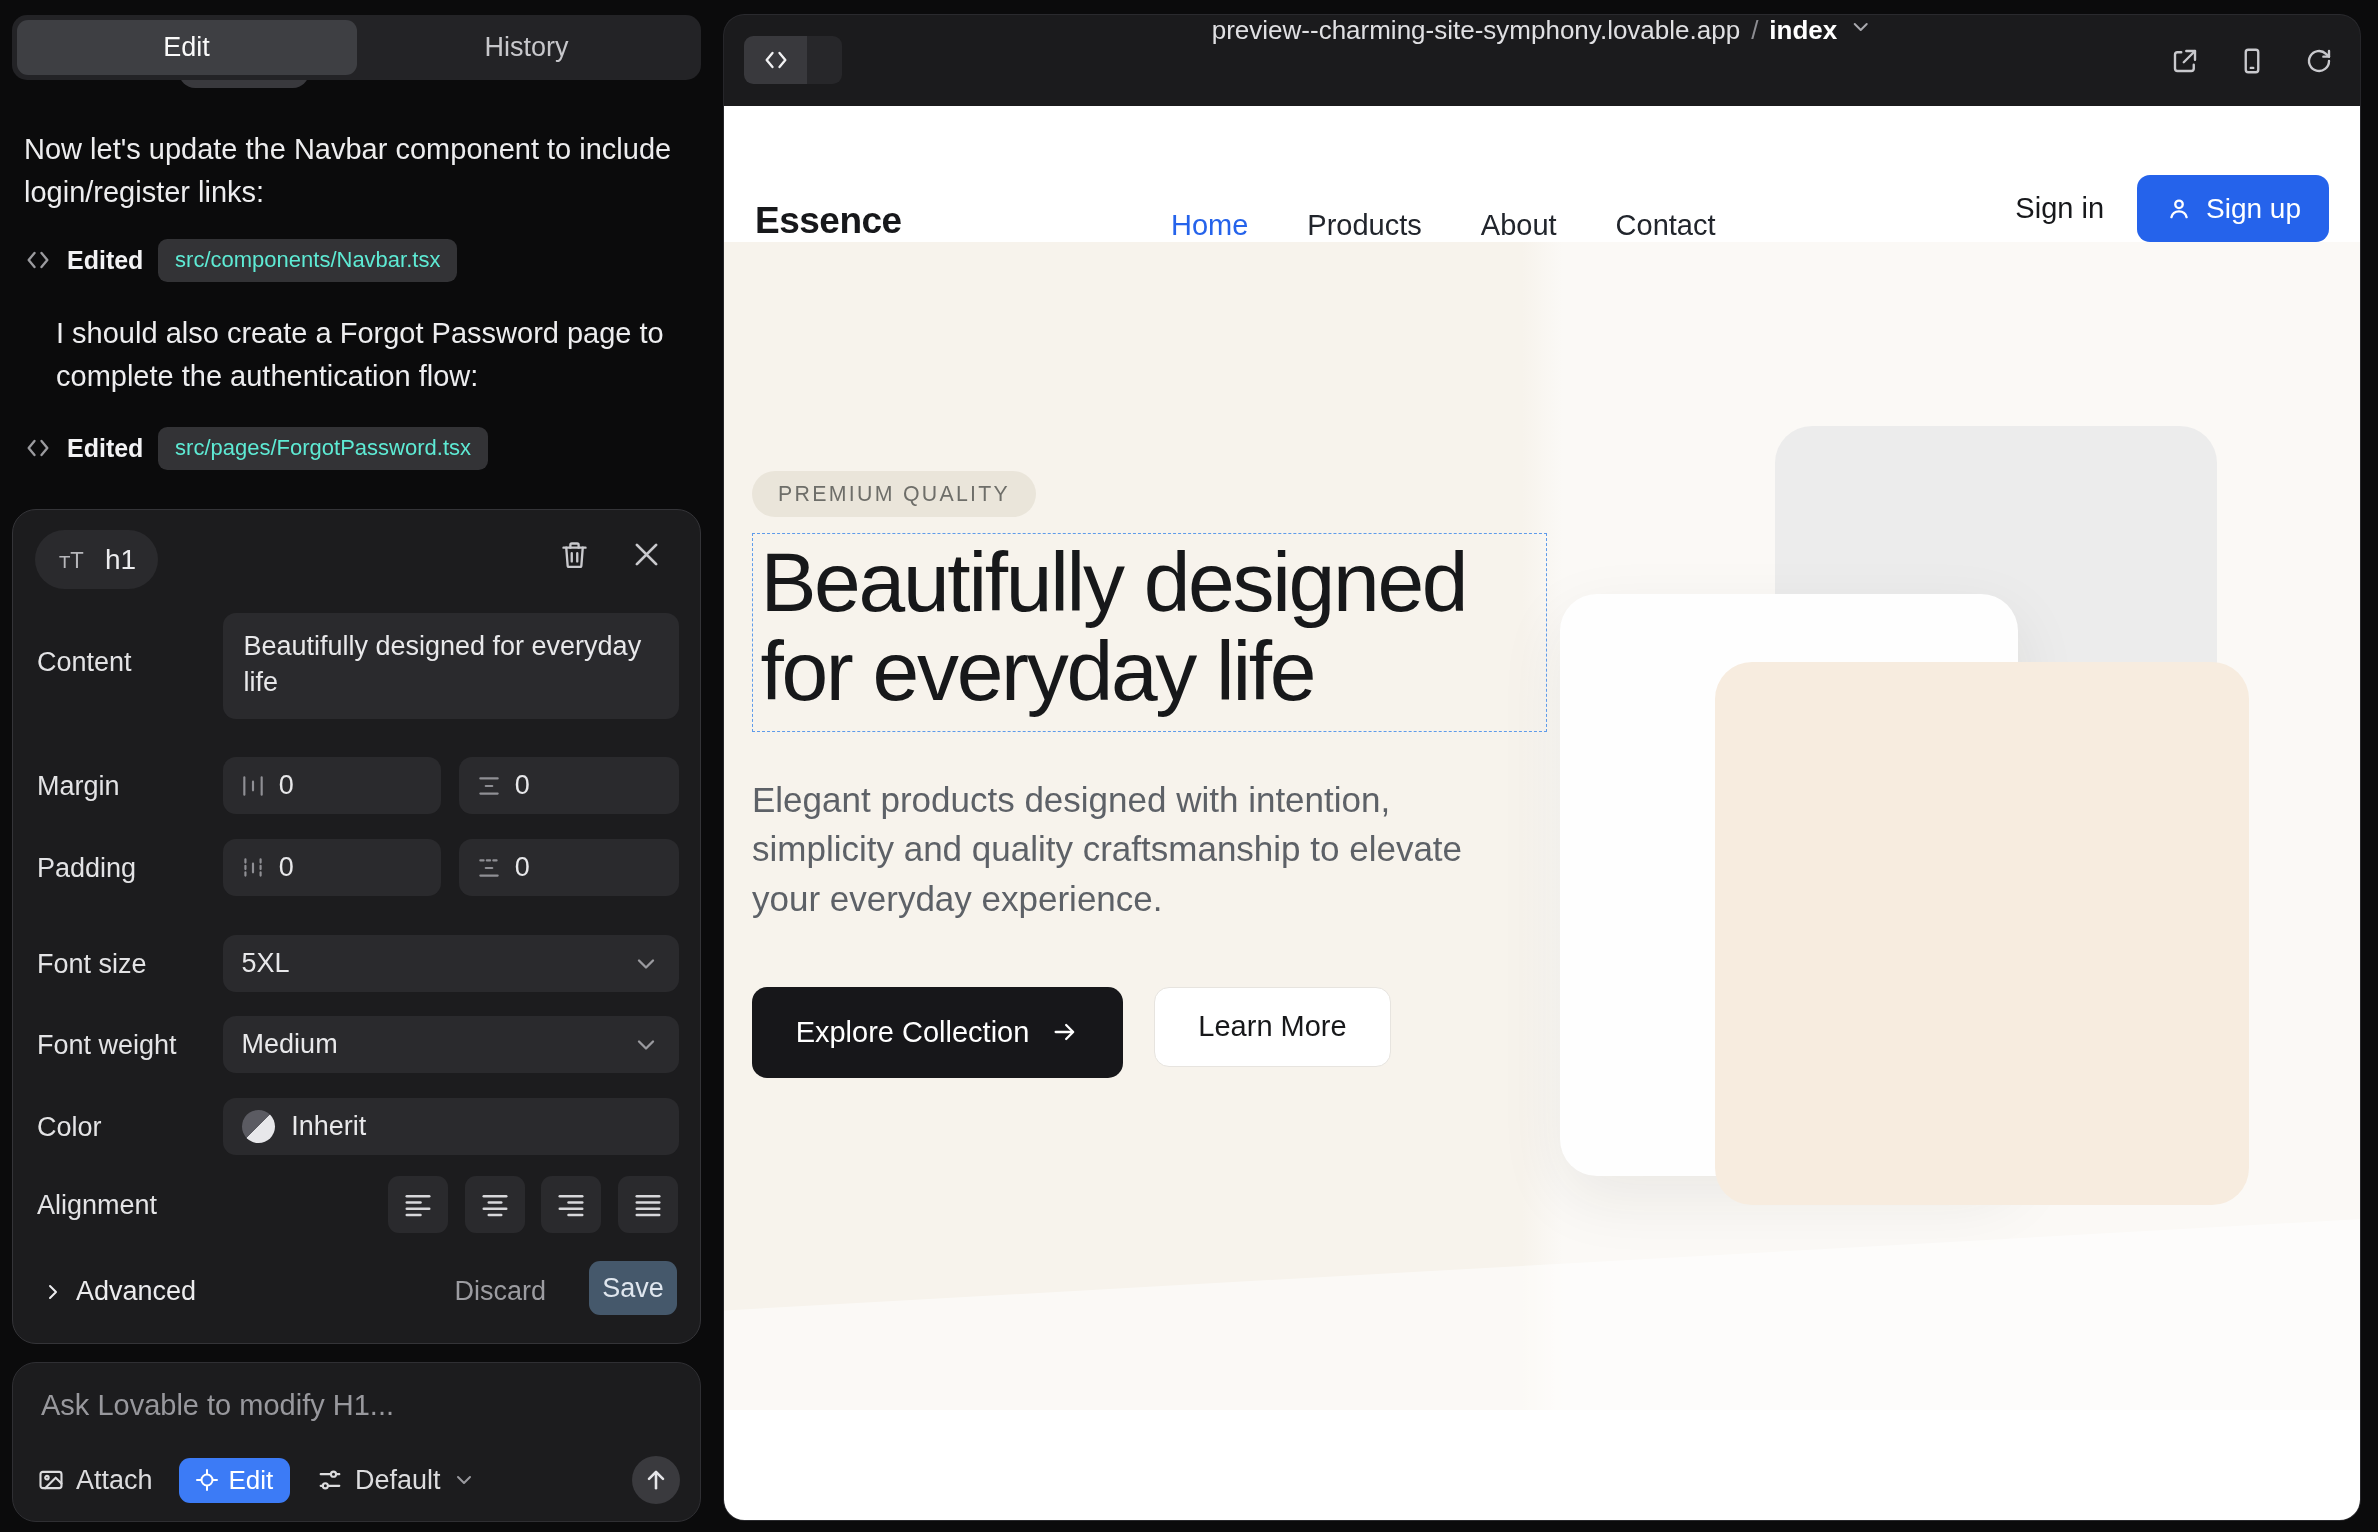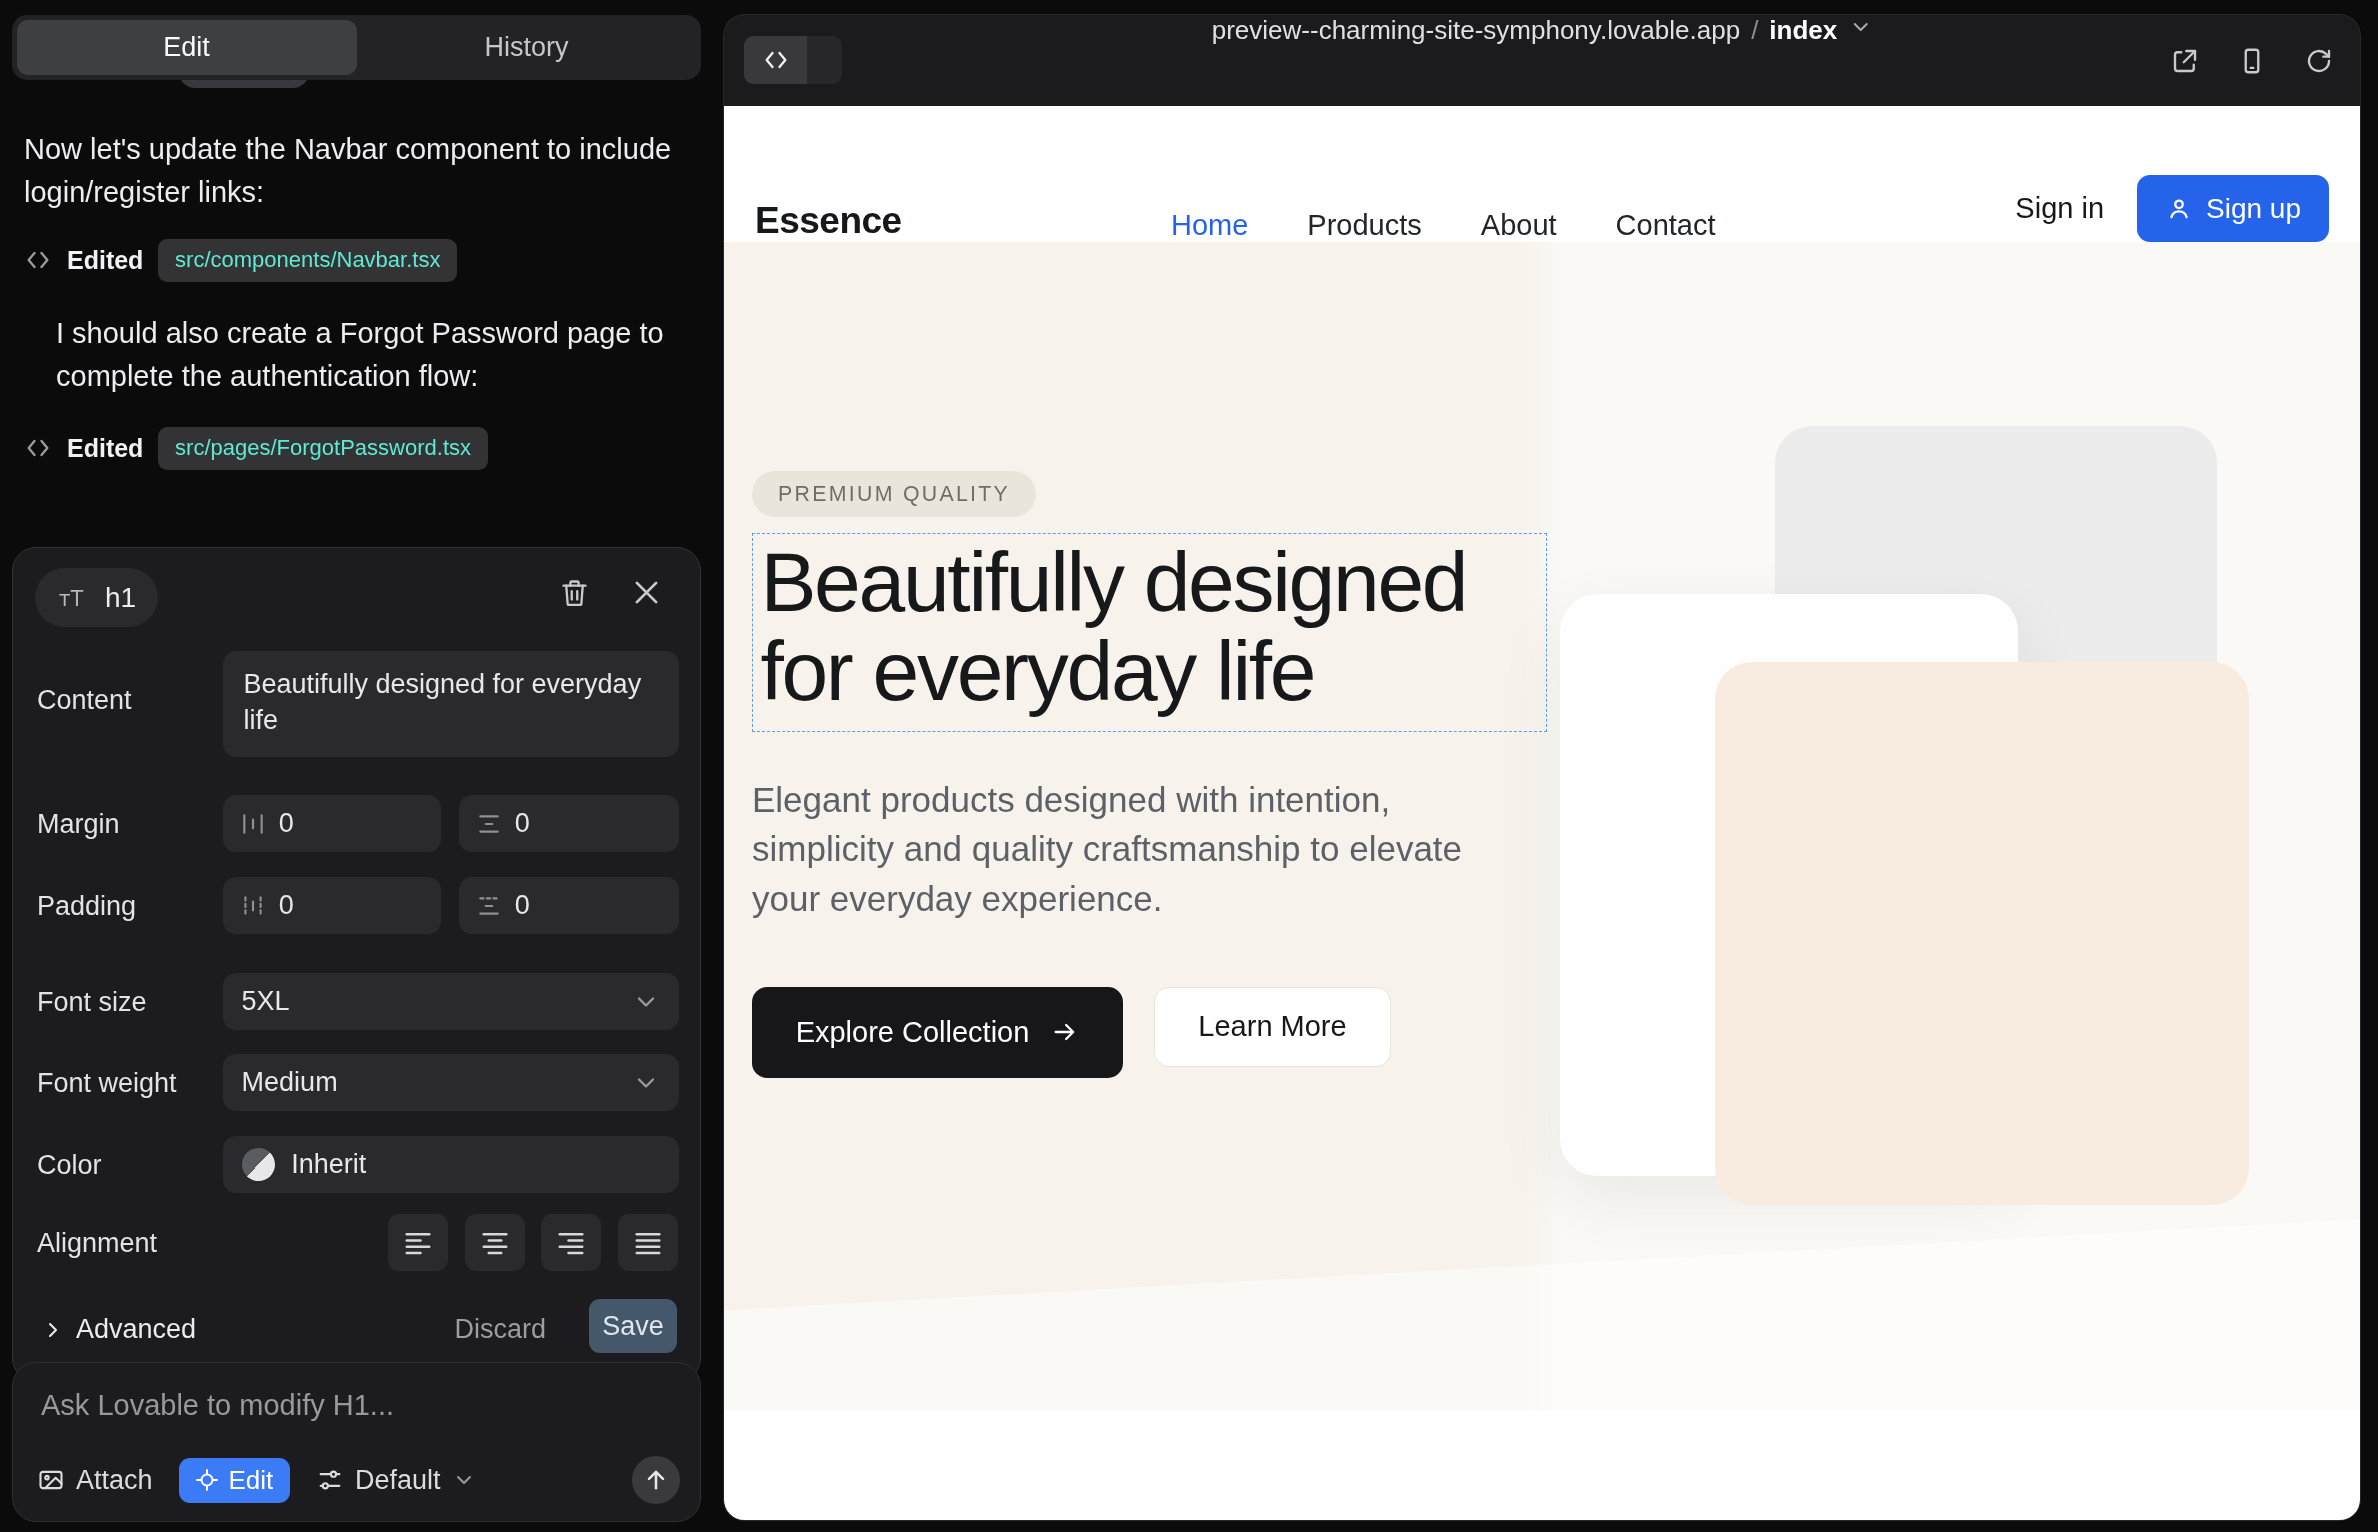--- a/index.html
+++ b/index.html
@@ -12,21 +12,21 @@
   .tab.active { background:#3e3f43; color:#fafafa; }
   .scroll-pill { position:absolute; left:179px; top:56px; width:130px; height:32px; border-radius:16px; background:#39393d; z-index:2; }
 
   .msg { position:absolute; left:24px; width:659px; font-size:29px; line-height:1.47; color:#ededef; z-index:1; }
   .edited-row { position:absolute; left:24px; display:flex; align-items:center; gap:15px; z-index:1; }
   .edited-row .lbl { font-size:25px; font-weight:700; color:#f2f2f4; }
   .file-chip { background:#333336; border-radius:9.3px; padding:8.3px 16.7px; font-size:22px; color:#5eead4; cursor:pointer; }
   .gray-ic { color:#9b9b9f; }
 
   
-  #editor { position:absolute; left:12px; top:509px; width:689px; height:835px; background:#1c1c1e; border:1.9px solid #343438; border-radius:24px; z-index:3;margin-top:38px; }
+  #editor { position:absolute; left:12px; top:509px; width:689px; height:835px; background:#1c1c1e; border:1.9px solid #343438; border-radius:24px; z-index:3; }
   .ed-pill { position:absolute; left:22px; top:20.4px; height:59px; padding:0 22px; background:#2a2a2d; border-radius:30px; display:inline-flex; align-items:center; gap:11px; color:#ececee; font-size:28px; }
   .icon-btn { position:absolute; top:28px; color:#c9c9cd; cursor:pointer; }
   .ed-label { position:absolute; left:24px; font-size:27px; color:#e3e3e5; }
   .textarea { position:absolute; left:210px; top:103px; width:456px; height:106px; background:#2a2a2d; border:none; border-radius:13px; color:#e8e8ea; font-size:27px; line-height:1.35; padding:15px 20.4px; resize:none; font-family:inherit; outline:none; }
   .num-input { position:absolute; height:57px; background:#2a2a2d; border-radius:13px; display:flex; align-items:center; gap:13px; padding:0 16.7px; color:#e8e8ea; }
   .num-input .ic { color:#8f8f94; flex:none; }
   .num-input input { width:100%; background:transparent; border:none; outline:none; color:inherit; font-size:27px; font-family:inherit; }
   .select { position:absolute; left:210px; width:456px; height:57px; background:#2a2a2d; border-radius:13px; display:flex; align-items:center; padding:0 18.6px; color:#e8e8ea; font-size:27px; cursor:pointer; }
   .select .chev { margin-left:auto; color:#9a9a9f; }
   .swatch { width:33px; height:33px; border-radius:50%; background:linear-gradient(135deg,#5b5b62 50%,#e7e7ea 50%); margin-right:16.7px; flex:none; }

